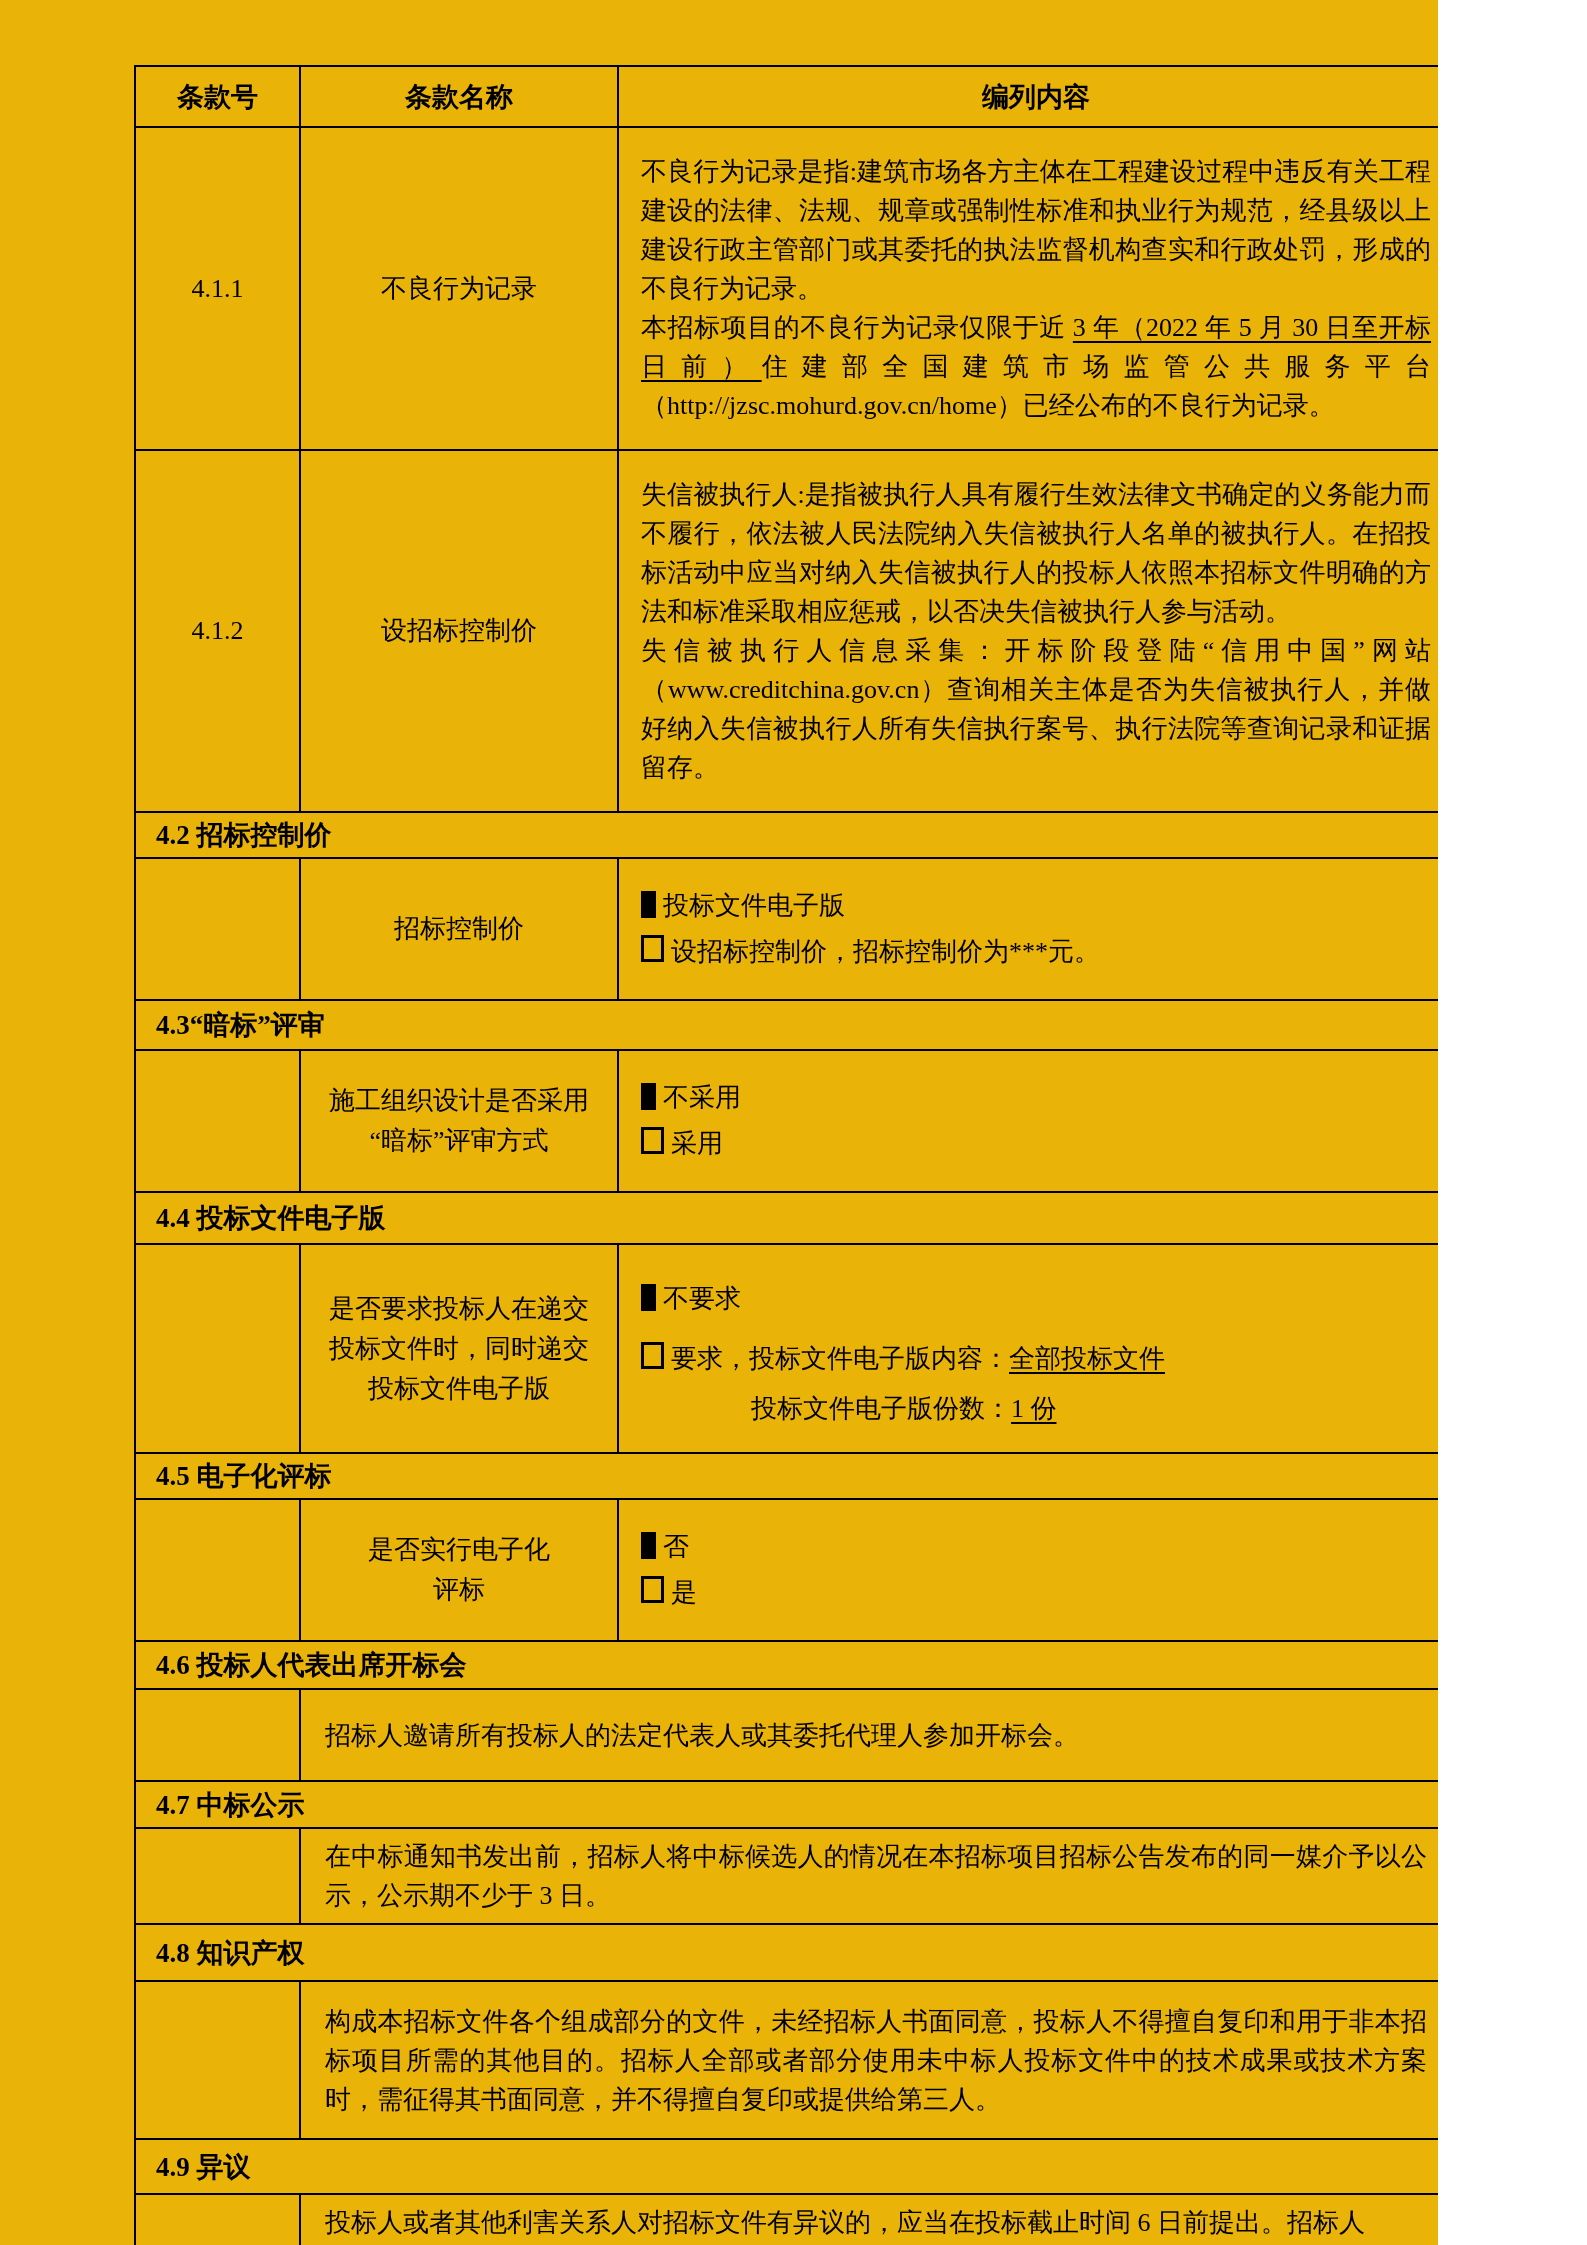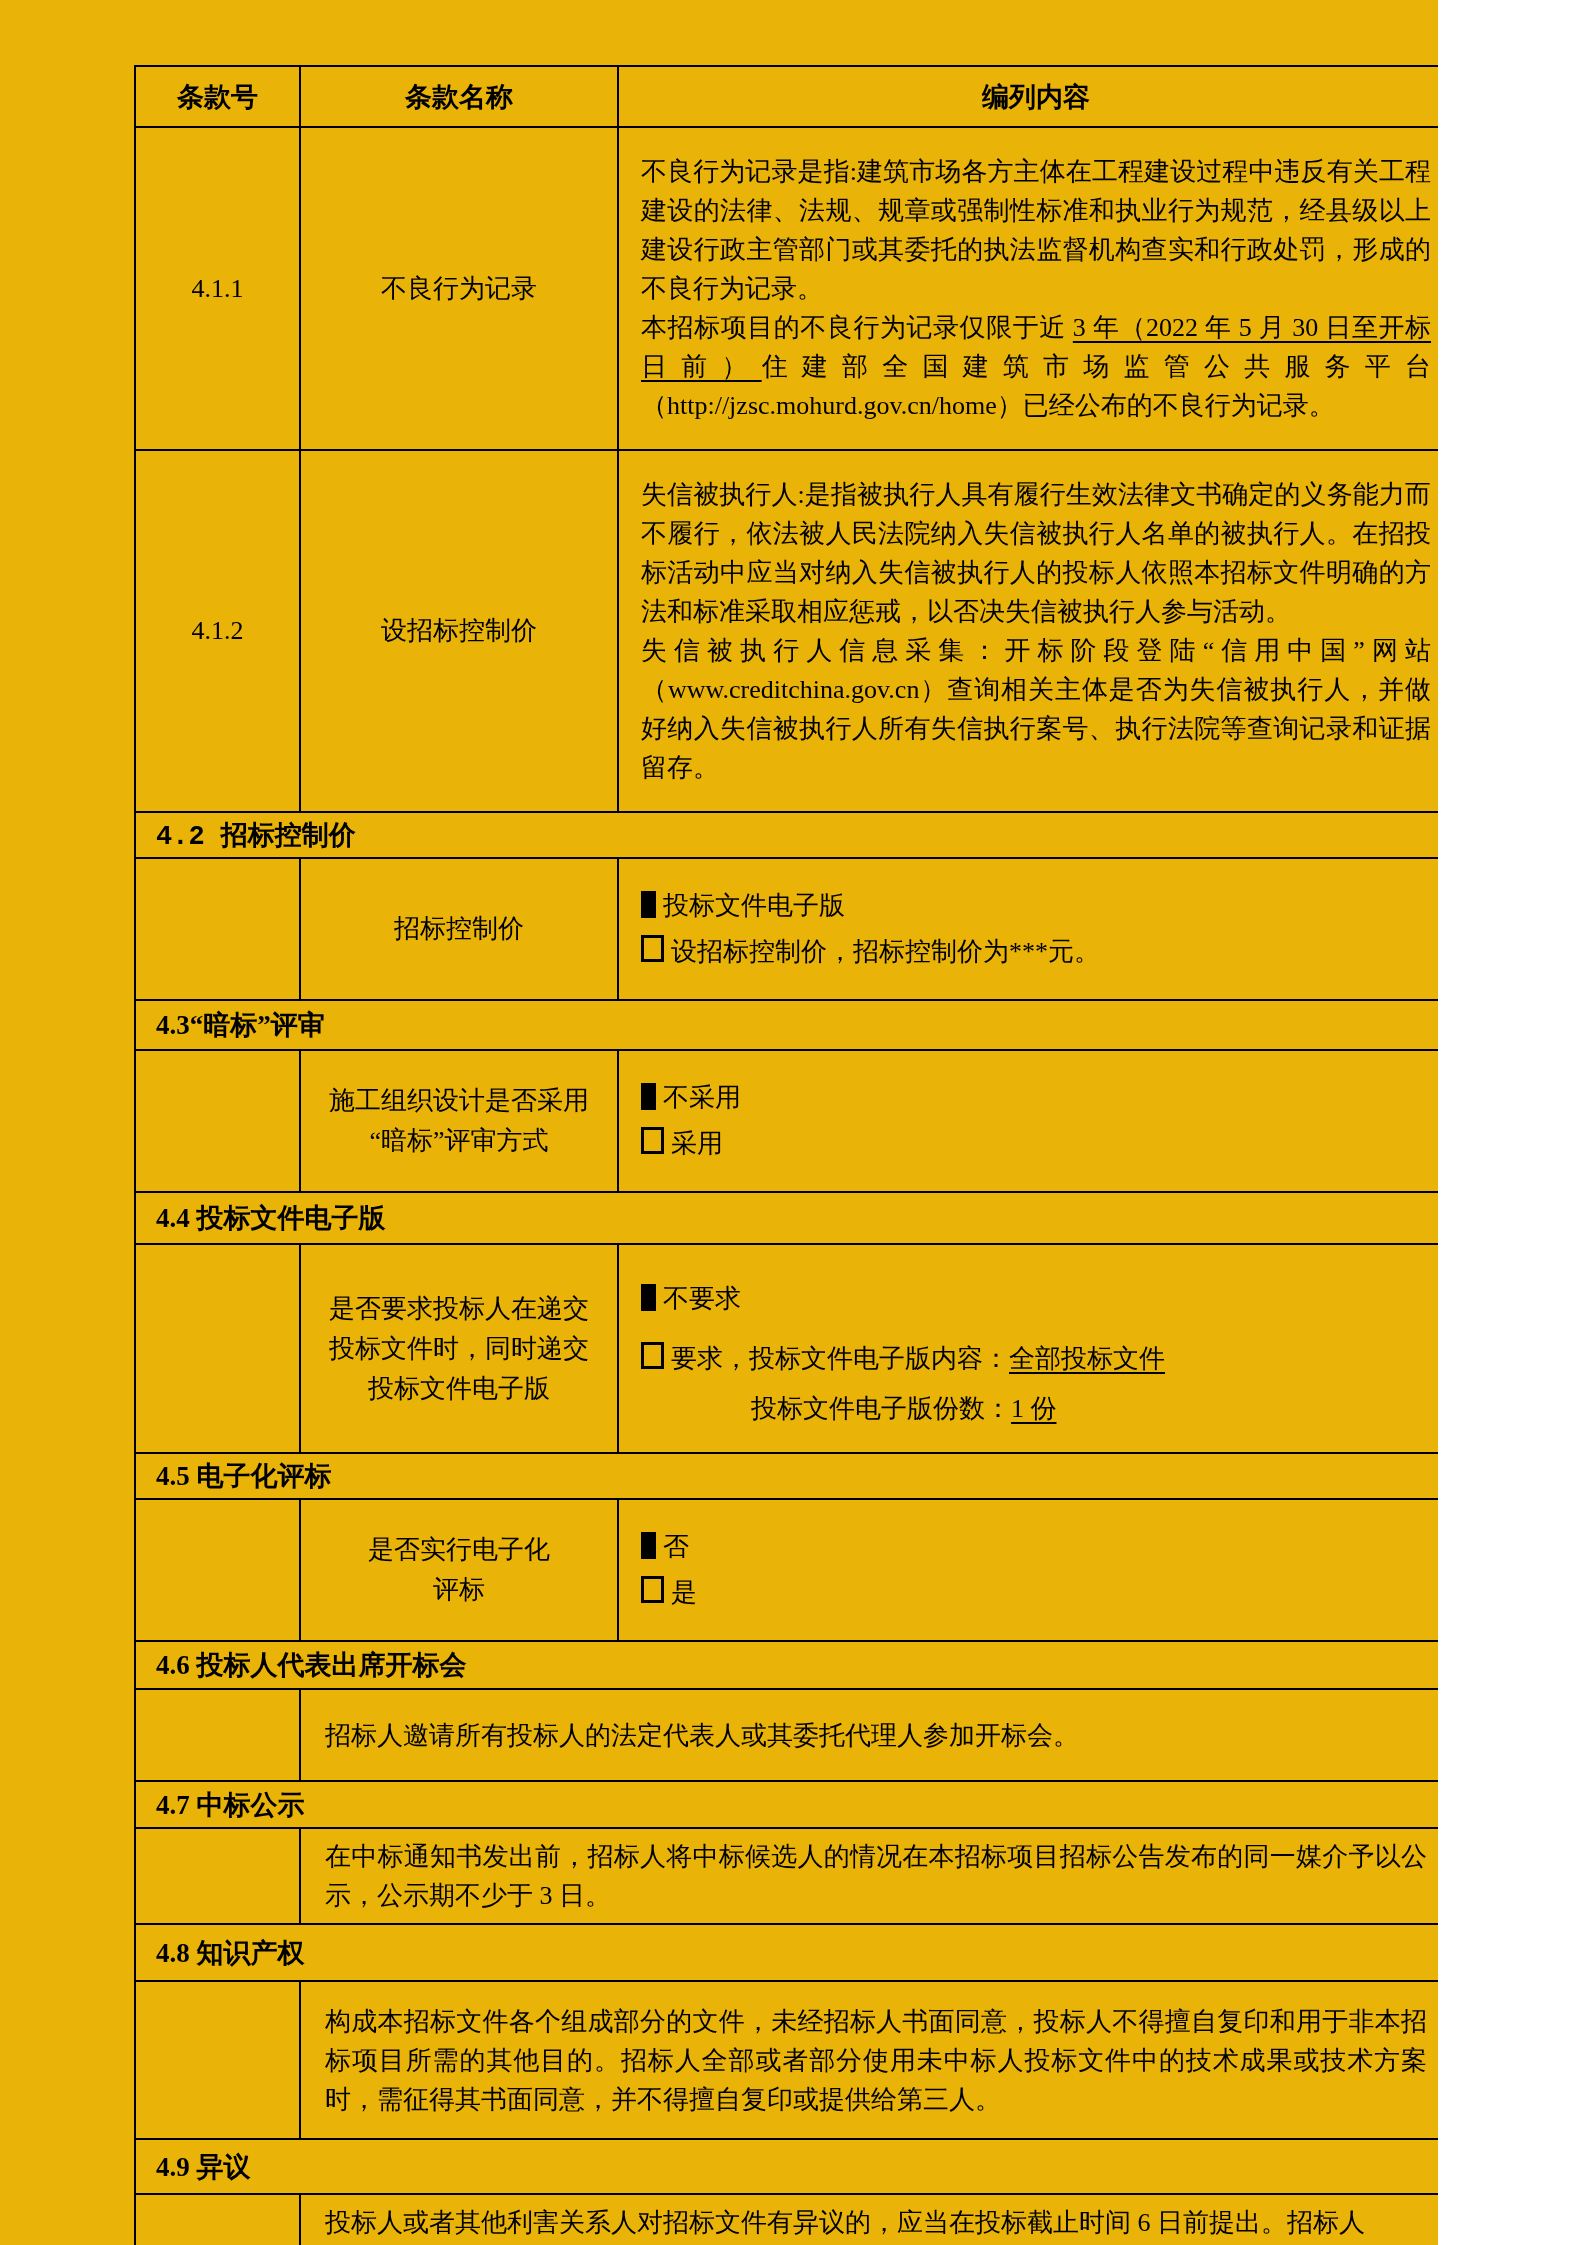--- a/index.html
+++ b/index.html
@@ -15,21 +15,21 @@
     border-collapse:collapse;table-layout:fixed;
   }
   table.doc td,table.doc th{border:2px solid #000;box-sizing:border-box;}
   col.c1{width:165px;}
   col.c2{width:318px;}
 
   
   tr:nth-child(1){height:61px;}
   tr:nth-child(2){height:314px;}
   tr:nth-child(3){height:350px;}
-  tr:nth-child(4){height:45px;font-family:Liberation Mono, monospace;}
+  tr:nth-child(4){height:45px;}
   tr:nth-child(5){height:120px;}
   tr:nth-child(6){height:50px;}
   tr:nth-child(7){height:78px;}
   tr:nth-child(8){height:52px;}
   tr:nth-child(9){height:196px;}
   tr:nth-child(10){height:45px;}
   tr:nth-child(11){height:84px;}
   tr:nth-child(12){height:48px;}
   tr:nth-child(13){height:92px;}
   tr:nth-child(14){height:47px;}

